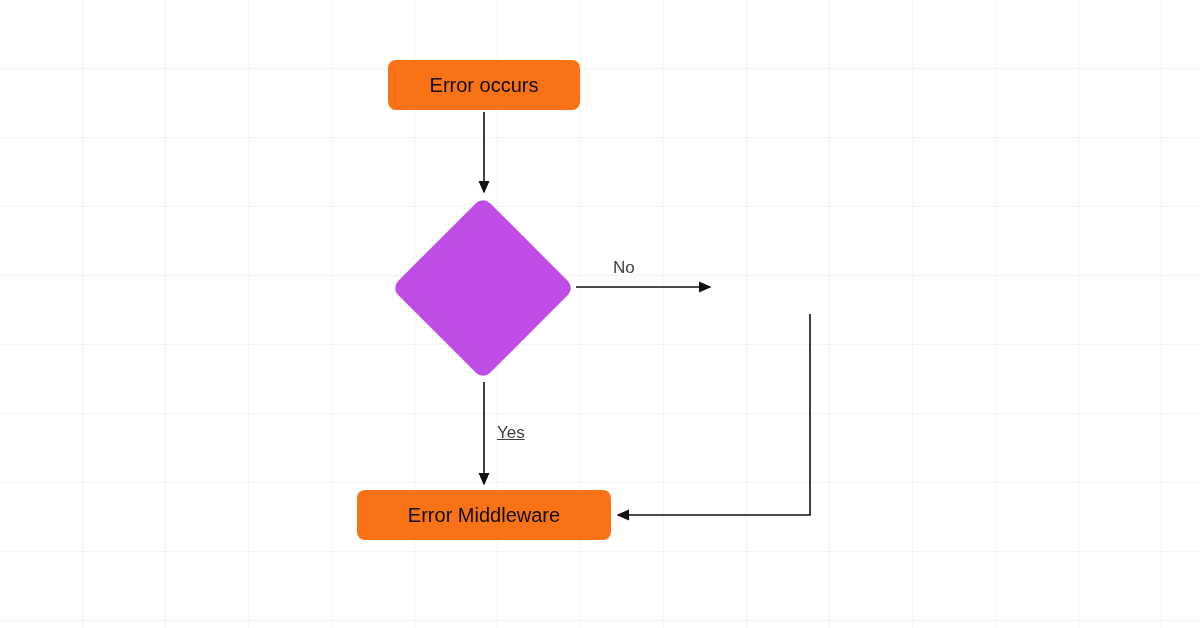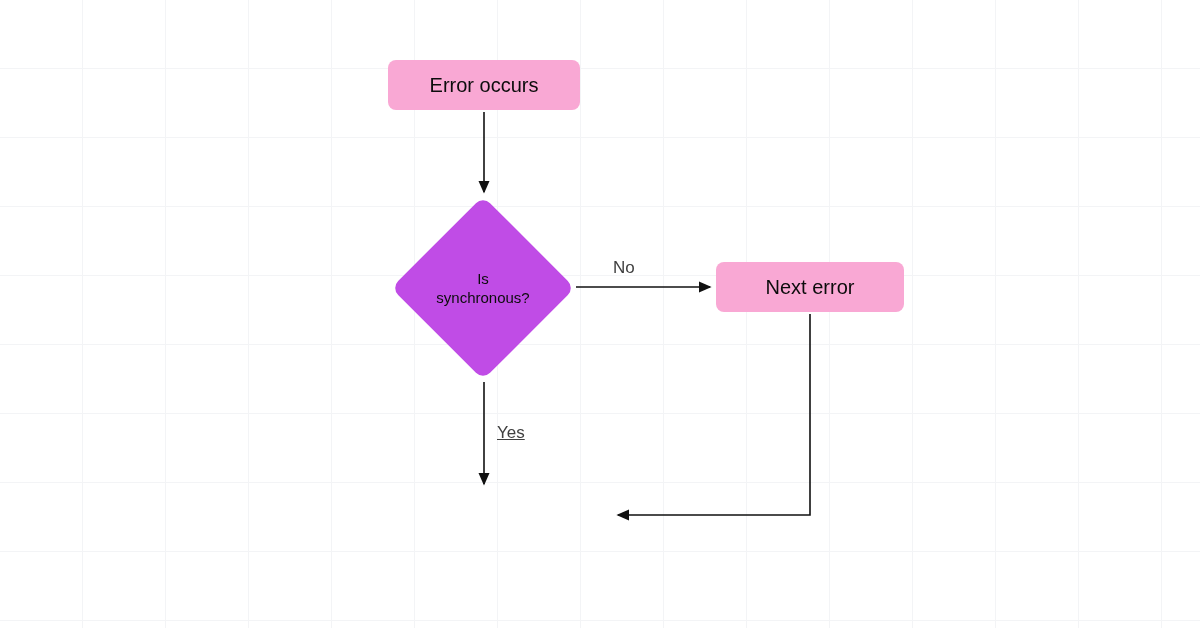--- a/index.html
+++ b/index.html
@@ -55,21 +55,21 @@
     position: absolute;
     border-radius: 8px;
     display: flex;
     align-items: center;
     justify-content: center;
     text-align: center;
     color: #0c0c0c;
     font-weight: 500;
   }
   .node-green {
-    background: #f9a8d4;
+    background: #f97316;
     font-size: 20px;
     padding: 0 20px;
   }
   .node-start { top: 60px; left: 388px; width: 192px; height: 50px; }
   .node-next  { top: 262px; left: 716px; width: 188px; height: 50px; }
   .node-end   { top: 490px; left: 357px; width: 254px; height: 50px; }
 
   
   .diamond-wrap {
     position: absolute;
@@ -141,27 +141,23 @@
 
     <path d="M 810 314 L 810 515 L 618 515" fill="none" stroke="#111" stroke-width="1.6" marker-end="url(#arrowhead)"></path>
   </svg>
 
   <div class="node node-green node-start">
     <span>Error occurs</span>
   </div>
 
   <div class="diamond-wrap">
     <div class="diamond"></div>
-    <div class="diamond-label">
-      <span>Is</span><br>
-      <span>synchronous?</span>
-    </div>
   </div>
 
-  <div class="node node-green node-next">
-    <span>Next error</span>
+
+  <div class="node node-green node-end">
+    <span>Error Middleware</span>
   </div>
-
 
   <div class="edge-label label-no">No</div>
   <div class="edge-label label-yes">Yes</div>
 
 </div>
 
 </body></html>

